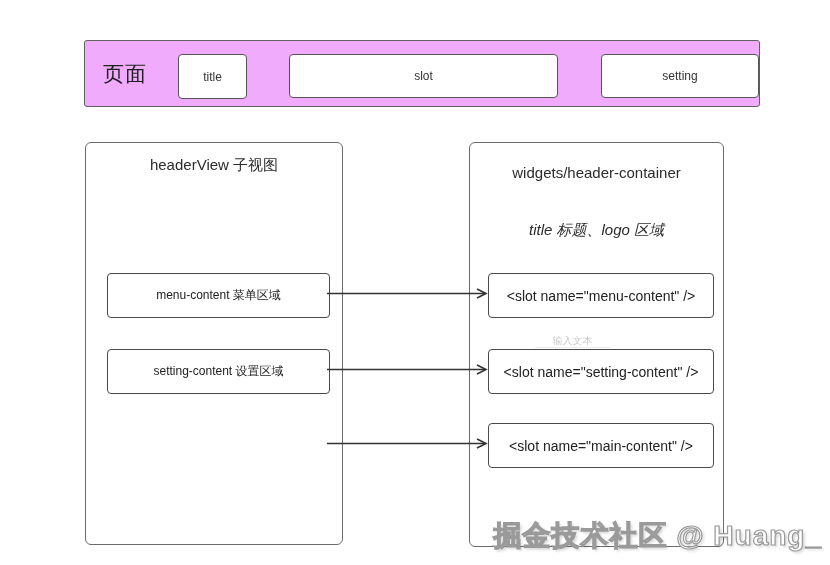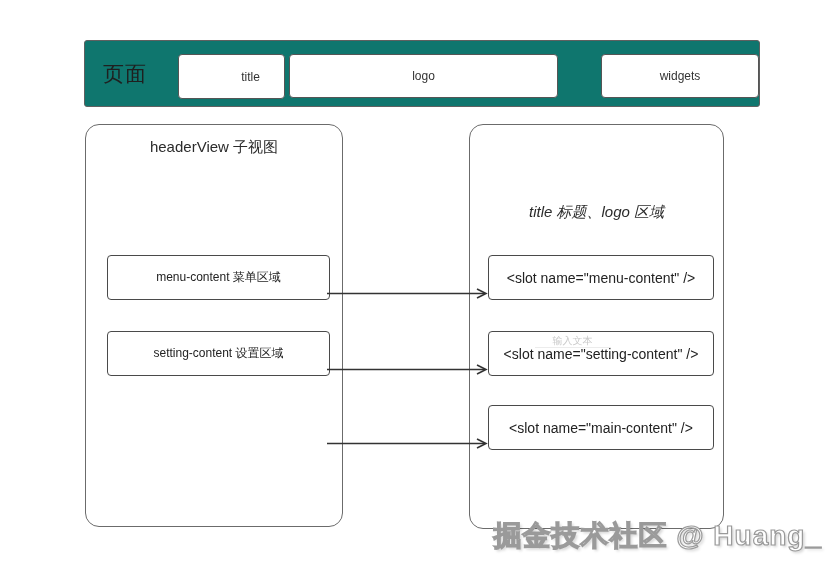--- a/index.html
+++ b/index.html
@@ -3,37 +3,37 @@
 <meta charset="utf-8">
 <style>
   html,body{margin:0;padding:0;background:#ffffff;}
   .canvas{
     position:relative;width:830px;height:565px;background:#ffffff;overflow:hidden;
     font-family:"Liberation Sans","DejaVu Sans",sans-serif;color:#2b2b2b;
   }
   
   .page-box{
     position:absolute;left:84px;top:40px;width:674px;height:65px;
-    border:1px solid #606060;border-radius:3px;background:#0f766e;
+    border:1px solid #606060;border-radius:3px;background:#f0abfc;
   }
   .page-label{
     position:absolute;left:18px;top:0;height:65px;display:flex;align-items:center;
     font-size:21px;letter-spacing:1px;color:#1f1f1f;
   }
   .mini-box{
     position:absolute;top:13px;height:42px;border:1px solid #555555;border-radius:4px;
     background:#fff;display:flex;align-items:center;justify-content:center;
     font-size:12px;color:#333;
   }
-  .mini-title{left:93px;width:67px;height:43px;padding-left:38px;}
+  .mini-title{left:93px;width:67px;height:43px;}
   .mini-menu{left:204px;width:267px;}
   .mini-setting{left:516px;width:156px;}
   
   .panel{
-    position:absolute;top:124px;border:1px solid #6b6b6b;border-radius:14px;background:#fff;
+    position:absolute;top:142px;border:1px solid #6b6b6b;border-radius:6px;background:#fff;
   }
   .panel-left{left:85px;width:256px;height:401px;}
   .panel-right{left:469px;width:253px;height:403px;}
   .panel-title{
     position:absolute;left:0;width:100%;text-align:center;font-size:15px;color:#2b2b2b;
   }
   .panel-left .panel-title{top:13px;}
   .panel-right .panel-title{top:21px;}
   .panel-subtitle{
     position:absolute;left:0;top:78px;width:100%;text-align:center;font-size:15px;color:#2b2b2b;font-style:italic;
@@ -70,38 +70,39 @@
 <body>
 
 <div class="canvas">
 
   <div class="page-box">
     <div class="page-label">页面</div>
     <div class="mini-box mini-title">
       <span>title</span>
     </div>
     <div class="mini-box mini-menu">
-      <span>logo</span>
+      <span>slot</span>
     </div>
     <div class="mini-box mini-setting">
-      <span>widgets</span>
+      <span>setting</span>
     </div>
   </div>
 
   <div class="panel panel-left">
     <div class="panel-title">headerView 子视图</div>
     <div class="item-box row2">
       <span>setting-content 设置区域</span>
     </div>
     <div class="item-box row1">
       <span>menu-content 菜单区域</span>
     </div>
   </div>
 
   <div class="panel panel-right">
+    <div class="panel-title">widgets/header-container</div>
     <div class="panel-subtitle">title 标题、logo 区域</div>
     <div class="slot-box row1">
       <span>&lt;slot name="menu-content" /&gt;</span>
     </div>
     <div class="slot-box row2">
       <span>&lt;slot name="setting-content" /&gt;</span>
     </div>
     <div class="slot-box row3">
       <span>&lt;slot name="main-content" /&gt;</span>
     </div>

